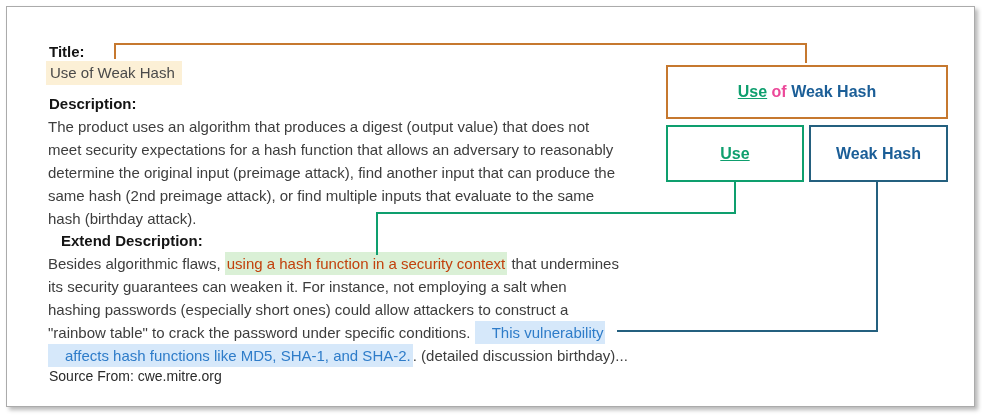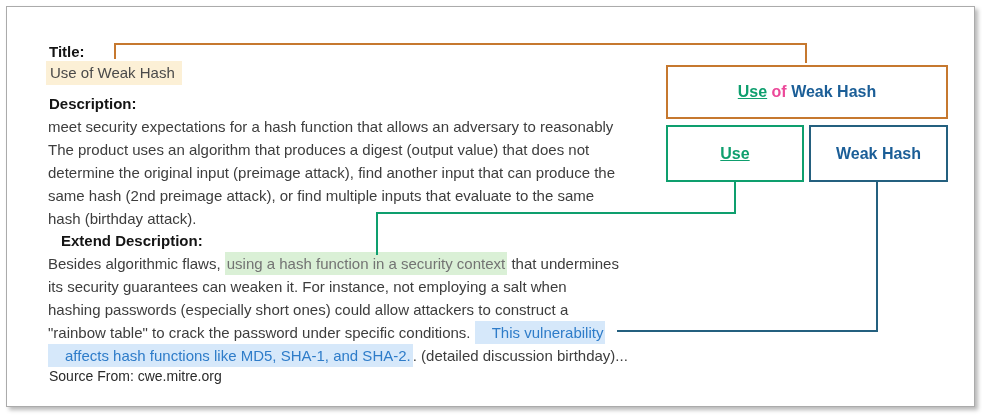--- a/index.html
+++ b/index.html
@@ -6,21 +6,21 @@
   body{width:982px;height:416px;position:relative;font-family:"Liberation Sans","DejaVu Sans",sans-serif;overflow:hidden;}
   .card{
     position:absolute;left:6px;top:6px;width:967px;height:399px;
     background:#ffffff;border:1px solid #ababab;
     box-shadow:3px 3px 4px rgba(0,0,0,0.28);
   }
   .abs{position:absolute;}
   .heading{font-size:15px;font-weight:bold;color:#141414;white-space:nowrap;}
   .line{height:23px;line-height:23px;font-size:15px;white-space:nowrap;}
   .s-plain{color:#3d3d3d;}
-  .s-green{color:#737373;background:#daf0d6;padding:3px 2px 3px 2px;}
+  .s-green{color:#c2410c;background:#daf0d6;padding:3px 2px 3px 2px;}
   .s-blue{color:#2e7cc9;background:#d6e8fa;padding:3px 2px 3px 17px;}
   .title-value{
     font-size:15px;color:#4a4a4a;background:#fcf0d6;
     padding:3px 7px 4px 4px;white-space:nowrap;
   }
   .source{font-size:14px;color:#2a2a2a;white-space:nowrap;}
   .dbox{
     position:absolute;background:#ffffff;display:flex;align-items:center;justify-content:center;
     font-size:16px;font-weight:bold;white-space:nowrap;
   }
@@ -39,22 +39,22 @@
 
   <div class="abs heading" style="left:42px;top:36px;">Title:</div>
 
   <div class="abs" style="left:39px;top:57px;">
     <span class="title-value">Use of Weak Hash</span>
   </div>
 
   <div class="abs heading" style="left:42px;top:88px;">Description:</div>
 
   <div class="abs" style="left:41px;top:108px;">
+      <div class="line"><span class="s-plain">The product uses an algorithm that produces a digest (output value) that does not</span></div>
       <div class="line"><span class="s-plain">meet security expectations for a hash function that allows an adversary to reasonably</span></div>
-      <div class="line"><span class="s-plain">The product uses an algorithm that produces a digest (output value) that does not</span></div>
       <div class="line"><span class="s-plain">determine the original input (preimage attack), find another input that can produce the</span></div>
       <div class="line"><span class="s-plain">same hash (2nd preimage attack), or find multiple inputs that evaluate to the same</span></div>
       <div class="line"><span class="s-plain">hash (birthday attack).</span></div>
     </div>
 
   <div class="abs heading" style="left:42px;top:225px;margin-left:12px;">Extend Description:</div>
 
   <div class="abs" style="left:41px;top:245px;">
       <div class="line"><span class="s-plain">Besides algorithmic flaws, </span><span class="s-green">using a hash function in a security context</span><span class="s-plain"> that undermines</span></div>
       <div class="line"><span class="s-plain">its security guarantees can weaken it. For instance, not employing a salt when</span></div>

